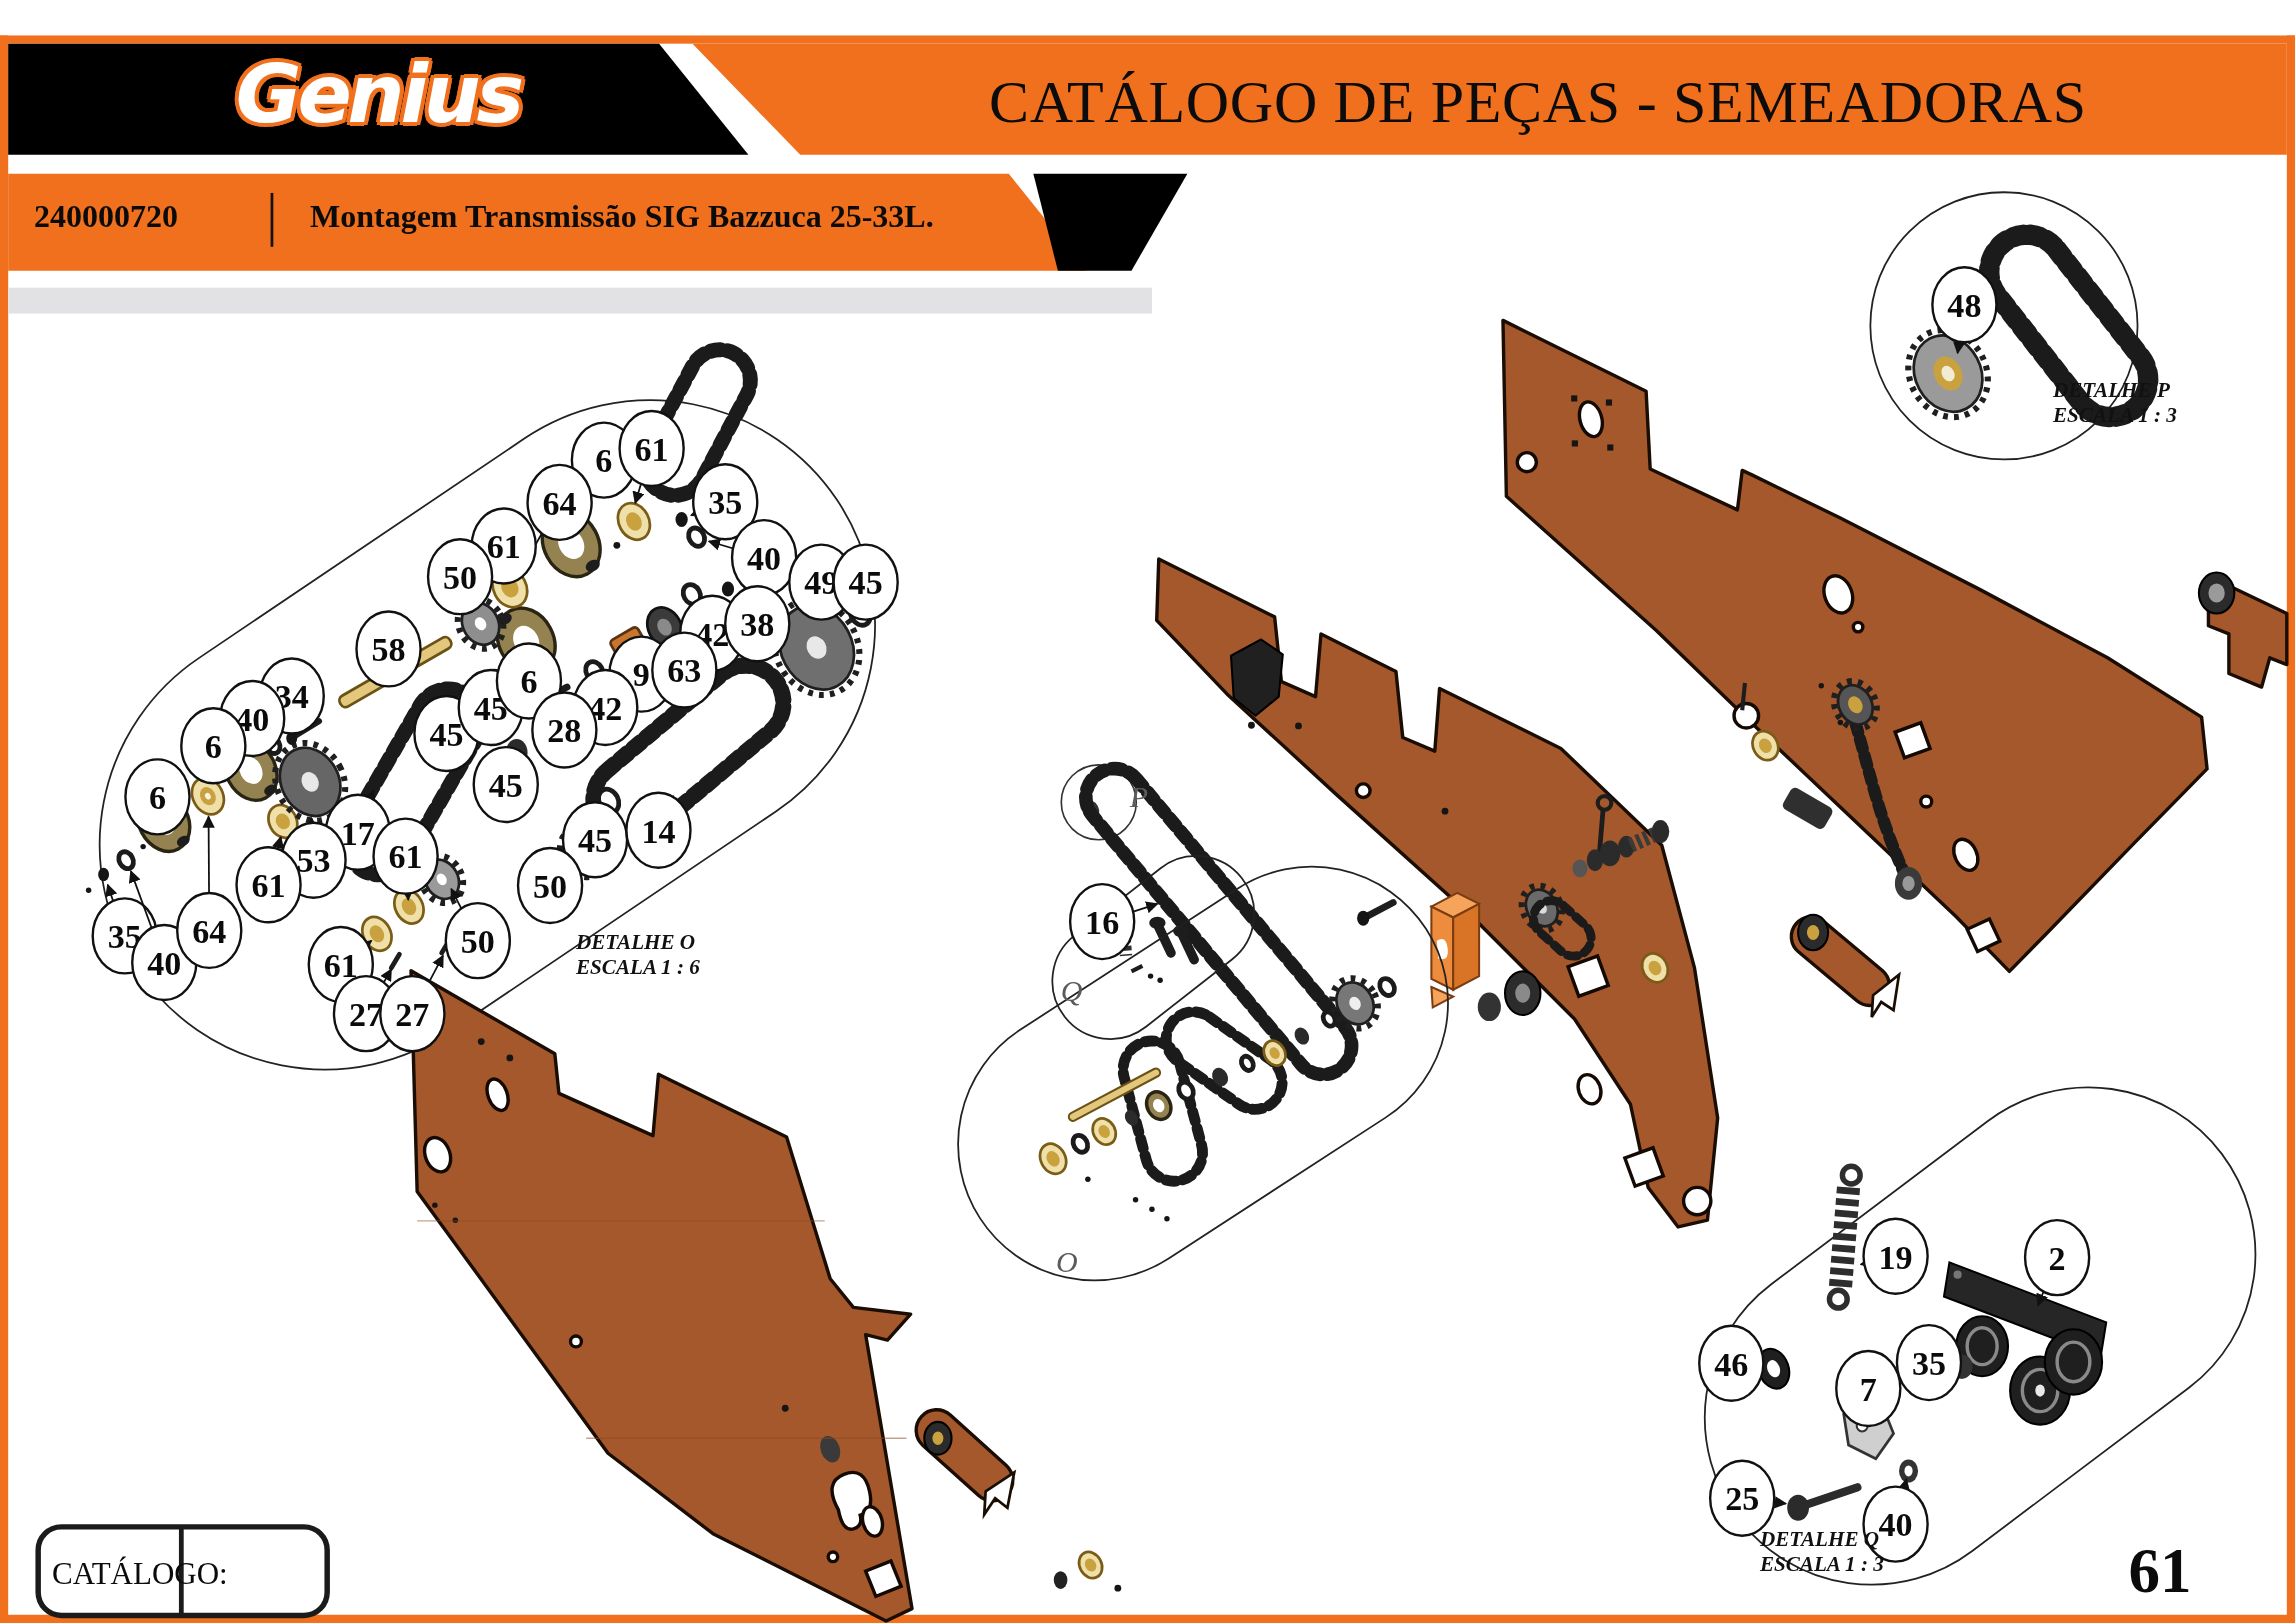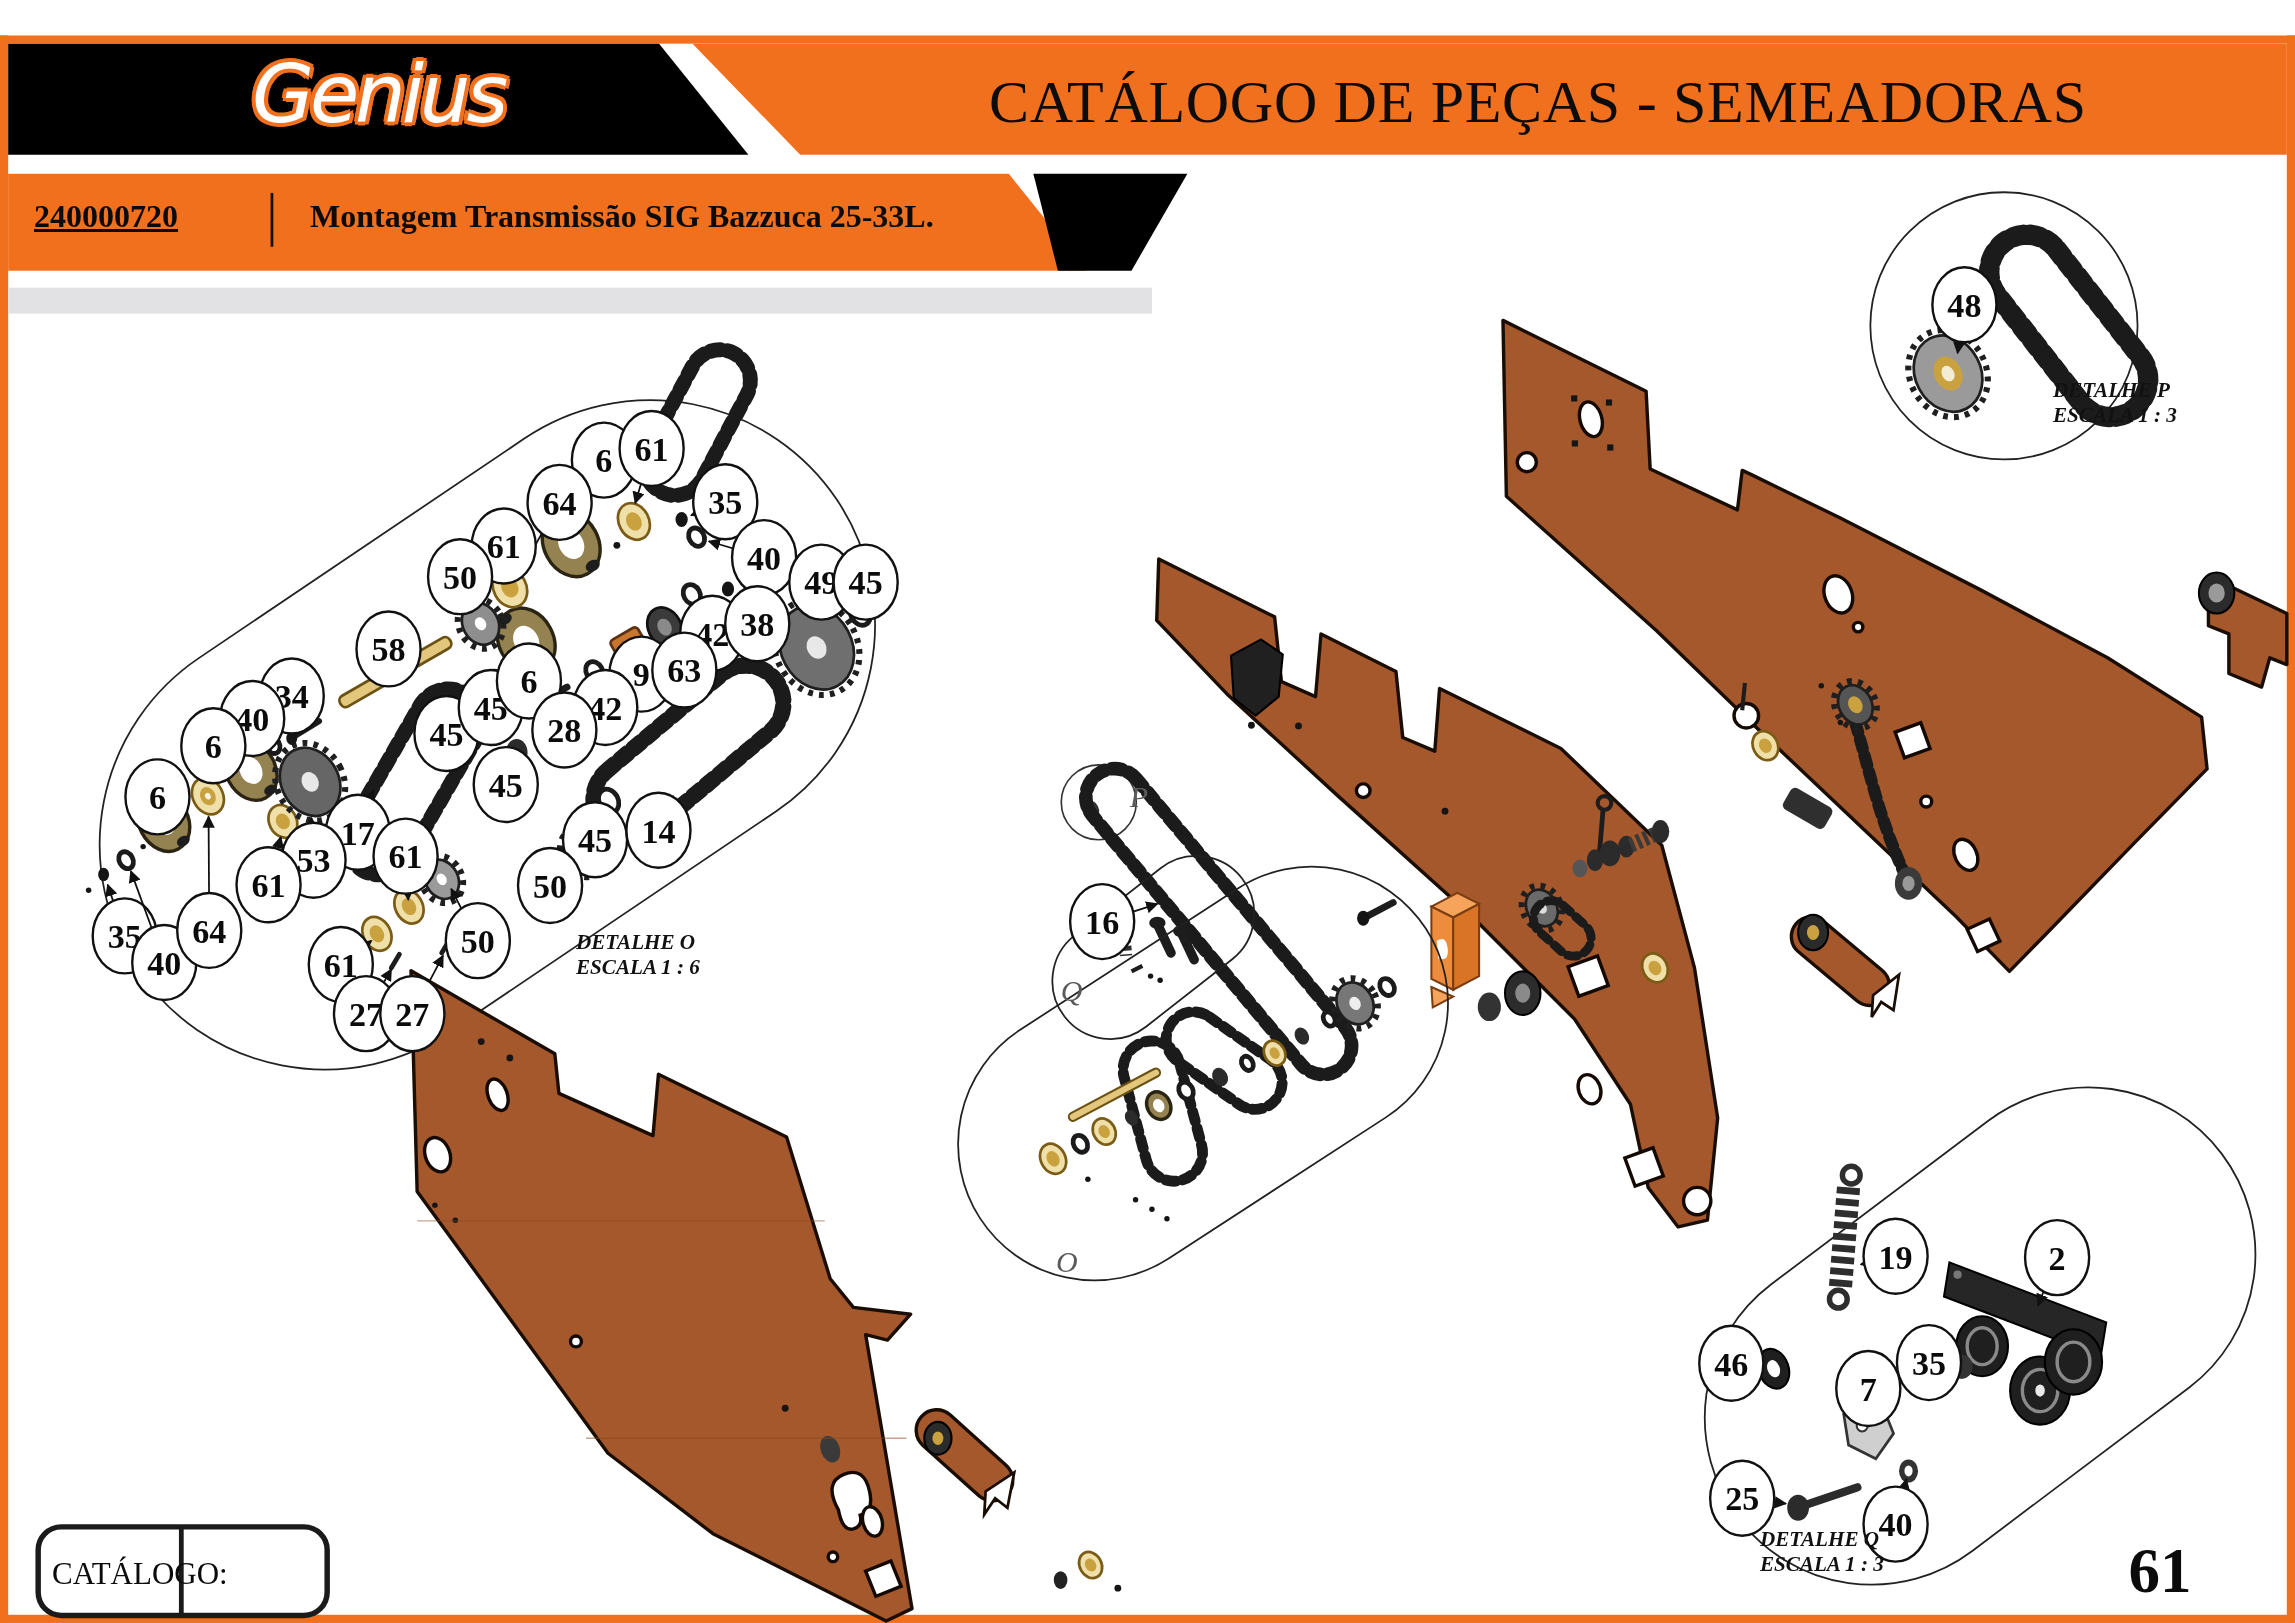--- a/index.html
+++ b/index.html
@@ -1,27 +1,27 @@
 <!DOCTYPE html>
 <html style="font-size:11px"><head>
 <meta charset="utf-8">
 <style>
   html,body{margin:0;padding:0;background:#888;}
   .page{position:relative;width:2295px;height:1623px;background:#ffffff;overflow:hidden;
         font-family:"Liberation Serif",serif;}
   svg{position:absolute;left:0;top:0;}
   .ov{position:absolute;white-space:nowrap;color:#0b0b0b;}
   .logo{left:170px;top:44px;width:416px;height:102px;line-height:102px;text-align:center;
-        font-family:"DejaVu Sans",sans-serif;font-style:italic;font-weight:400;font-size:80px;
+        font-family:"DejaVu Sans",sans-serif;font-style:italic;font-weight:700;font-size:80px;
         letter-spacing:-4.1px;color:#ffffff;
         text-shadow:-3.4px -3.4px 0 #F0701E,3.4px -3.4px 0 #F0701E,-3.4px 3.4px 0 #F0701E,3.4px 3.4px 0 #F0701E,
                     -4.1px 0 0 #F0701E,4.1px 0 0 #F0701E,0 -4.1px 0 #F0701E,0 4.1px 0 #F0701E;}
   .title{left:989px;top:68px;width:1050px;text-align:center;font-size:60px;font-weight:400;
          letter-spacing:0.7px;color:#0c0c0c;}
-  .pn{left:34px;top:198px;font-size:32px;font-weight:700;text-decoration:underline;}
+  .pn{left:34px;top:198px;font-size:32px;font-weight:700;}
   .pname{left:310px;top:198px;font-size:32px;font-weight:700;}
   .rev{left:52px;top:1556px;font-size:31px;}
   .pageno{left:2085px;top:1535px;width:150px;text-align:center;font-size:63px;font-weight:700;}
   
   .bubble{fill:#ffffff;stroke:#111;stroke-width:3.5px;}
   .leader{stroke:#111;stroke-width:2.6px;fill:none;}
   .bnum{font-family:"Liberation Serif",serif;font-weight:bold;font-size:50px;text-anchor:middle;fill:#0b0b0b;}
   .detcap{font-family:"Liberation Serif",serif;font-style:italic;font-weight:600;font-size:31px;fill:#111;}
   .letter{font-family:"Liberation Serif",serif;font-style:italic;font-size:44px;fill:#5a5a5a;text-anchor:middle;}
   .cap{fill:none;stroke:#222;stroke-width:2.6px;}

